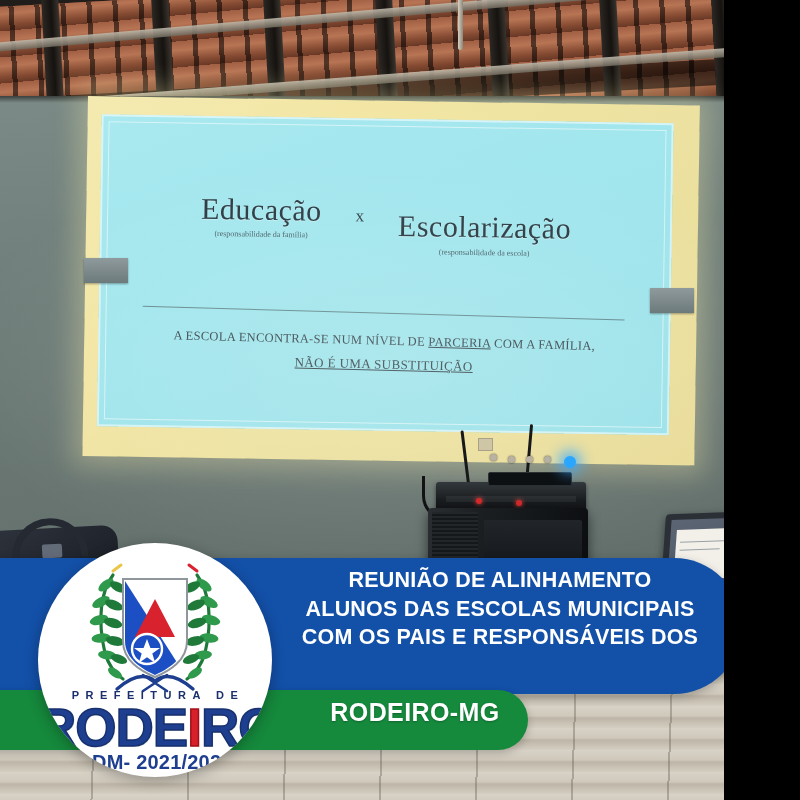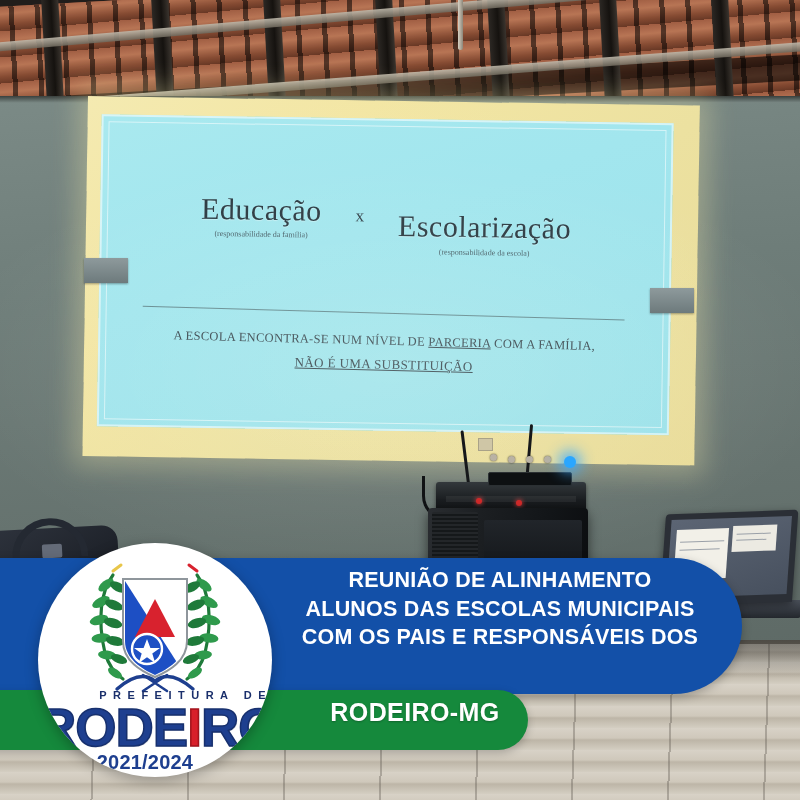--- a/index.html
+++ b/index.html
@@ -1,20 +1,20 @@
 <!DOCTYPE html>
 <html><head>
 <meta charset="utf-8">
 <style>
   * { margin:0; padding:0; box-sizing:border-box; }
   html,body { width:800px; height:800px; overflow:hidden; background:#000; }
   body { font-family:"Liberation Sans", sans-serif; }
 
   #stage {
-    position:relative; width:800px; height:800px; overflow:hidden;
+    position:relative; width:724px; height:800px; overflow:hidden;
     background:#6b7b78;
   }
 
   
   .roof {
     position:absolute; left:0; top:0; width:800px; height:112px;
     background:#211d1b;
     overflow:hidden;
   }
   .roof-tiles {
@@ -313,35 +313,35 @@
   .logo-circle {
     position:absolute; left:38px; top:543px; width:234px; height:234px;
     background:#ffffff; border-radius:50%;
     box-shadow:0 4px 14px rgba(0,0,0,0.3);
     overflow:hidden;
   }
   .logo-inner { position:absolute; inset:0; }
   .crest { position:absolute; left:50%; top:14px; transform:translateX(-50%); }
   .logo-pref {
     position:absolute; left:0; right:0; top:146px;
-    text-align:right; color:#1a2f6b; font-size:11px; font-weight:bold;
+    text-align:center; color:#1a2f6b; font-size:11px; font-weight:bold;
     letter-spacing:6.5px; padding-left:6px;
   }
   .logo-rodeiro {
     position:absolute; left:0; right:0; top:158px;
     text-align:center; font-size:53px; font-weight:bold;
     letter-spacing:-1px; line-height:1;
     color:#1e3f8f;
     -webkit-text-stroke:1.5px #17306e;
     text-shadow:1px 1px 0 rgba(0,0,0,0.12);
   }
   .logo-rodeiro .accent { color:#d81f2a; -webkit-text-stroke:1.5px #a3131c; }
   .logo-adm {
     position:absolute; left:0; right:0; top:208px;
-    color:#1e3f8f; font-size:20px; font-weight:bold;
+    text-align:center; color:#1e3f8f; font-size:20px; font-weight:bold;
     letter-spacing:0.2px;
   }
 </style>
 </head>
 <body>
 
 <div id="stage">
 
   <div class="roof">
     <div class="roof-tiles"></div>

